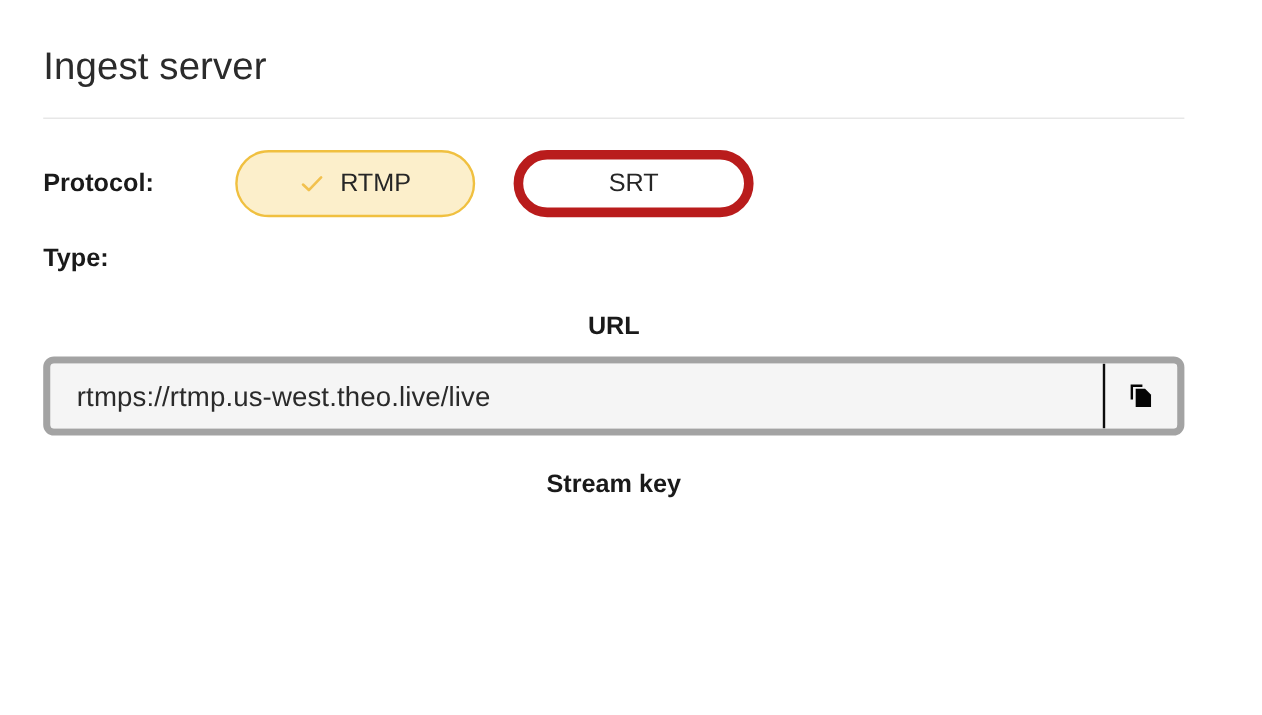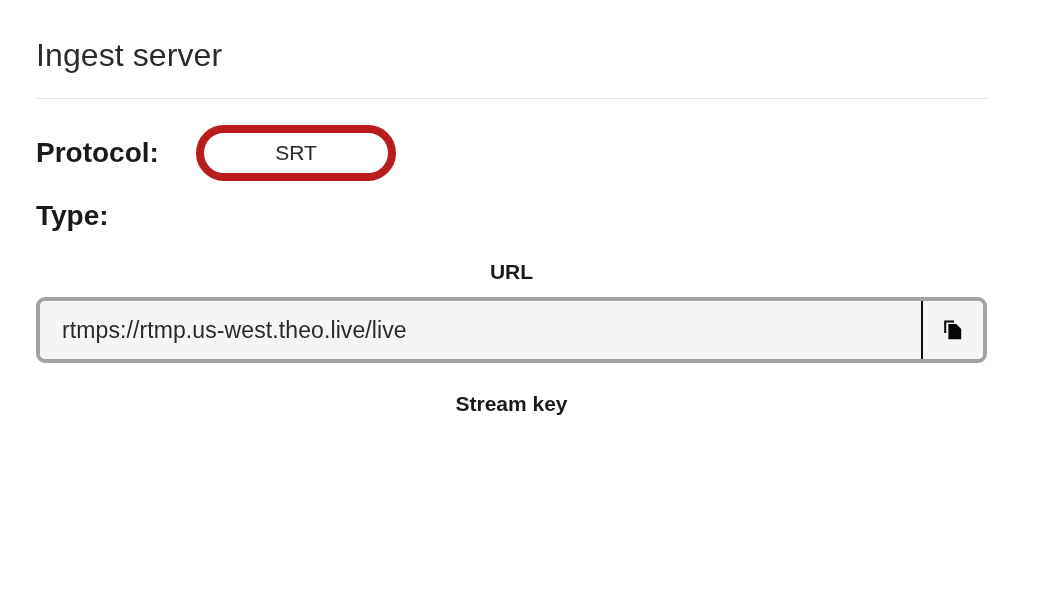--- a/index.html
+++ b/index.html
@@ -45,21 +45,21 @@
   .option-row {
     display: flex;
     align-items: center;
     margin-top: 26px;
   }
   .option-row.type-row {
     margin-top: 22px;
   }
 
   .row-label {
-    font-size: 28px;
+    font-size: 21px;
     font-weight: 700;
     color: #1a1a1a;
     width: 160px;
     flex: 0 0 160px;
     line-height: 26px;
   }
 
   .choice-group {
     display: flex;
     gap: 32px;
@@ -112,21 +112,21 @@
     color: #1a1a1a;
     line-height: 26px;
     margin-bottom: 12px;
     text-align: center;
   }
 
   .field-control {
     display: flex;
     align-items: stretch;
     height: 66px;
-    border: 4px solid #a3a3a3;
+    border: 6px solid #a3a3a3;
     border-radius: 9px;
     background: #f5f5f5;
     overflow: hidden;
     box-sizing: border-box;
   }
 
   .field-value {
     flex: 1 1 auto;
     display: flex;
     align-items: center;
@@ -161,20 +161,28 @@
 <div class="page">
 
   <h1 class="panel-title">Ingest server</h1>
 
   <div class="divider"></div>
 
   <div class="option-row protocol-row">
     <div class="row-label">Protocol:</div>
     <div class="choice-group">
 
+      <button class="choice-btn selected">
+        <span class="check-icon">
+          <svg width="22" height="22" viewBox="0 0 22 22" fill="none" xmlns="http://www.w3.org/2000/svg">
+            <path d="M3.5 11.8 L8.4 16.4 L18.6 5.8" stroke="#f2c14e" stroke-width="2.2" stroke-linecap="round" stroke-linejoin="round"></path>
+          </svg>
+        </span>
+        <span>RTMP</span>
+      </button>
 
       <button class="choice-btn">
         <span>SRT</span>
       </button>
 
     </div>
   </div>
 
   <div class="option-row type-row">
     <div class="row-label">Type:</div>

